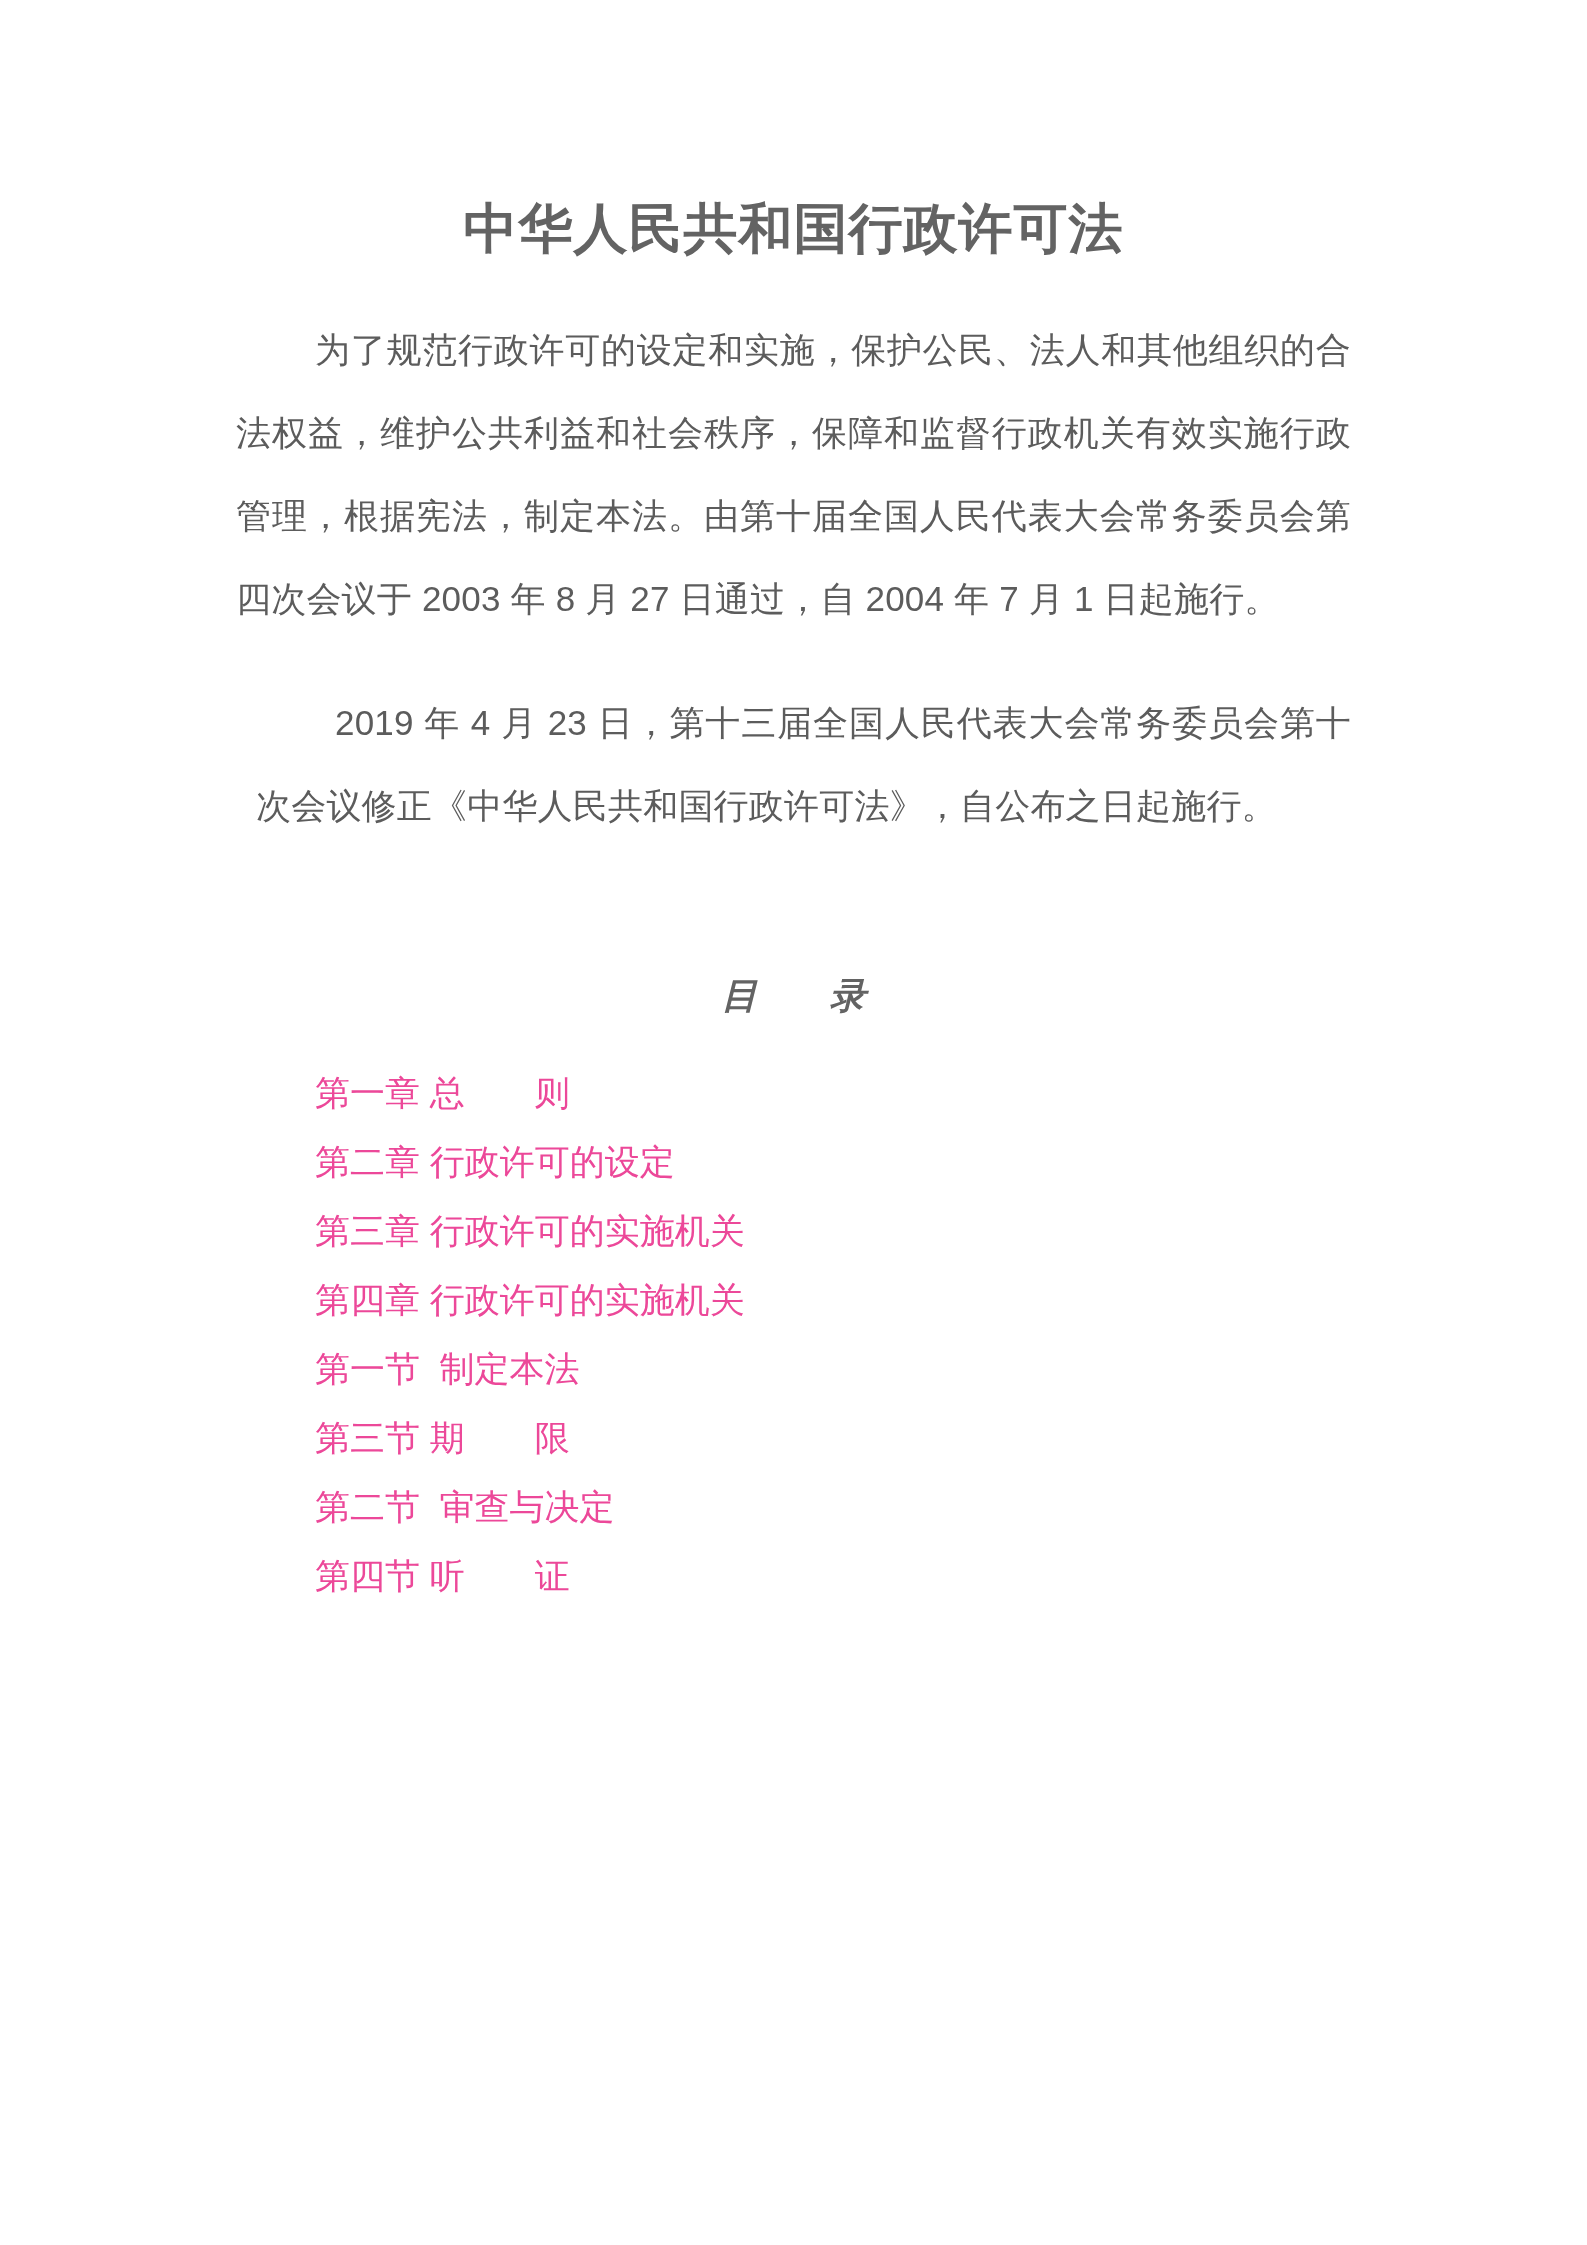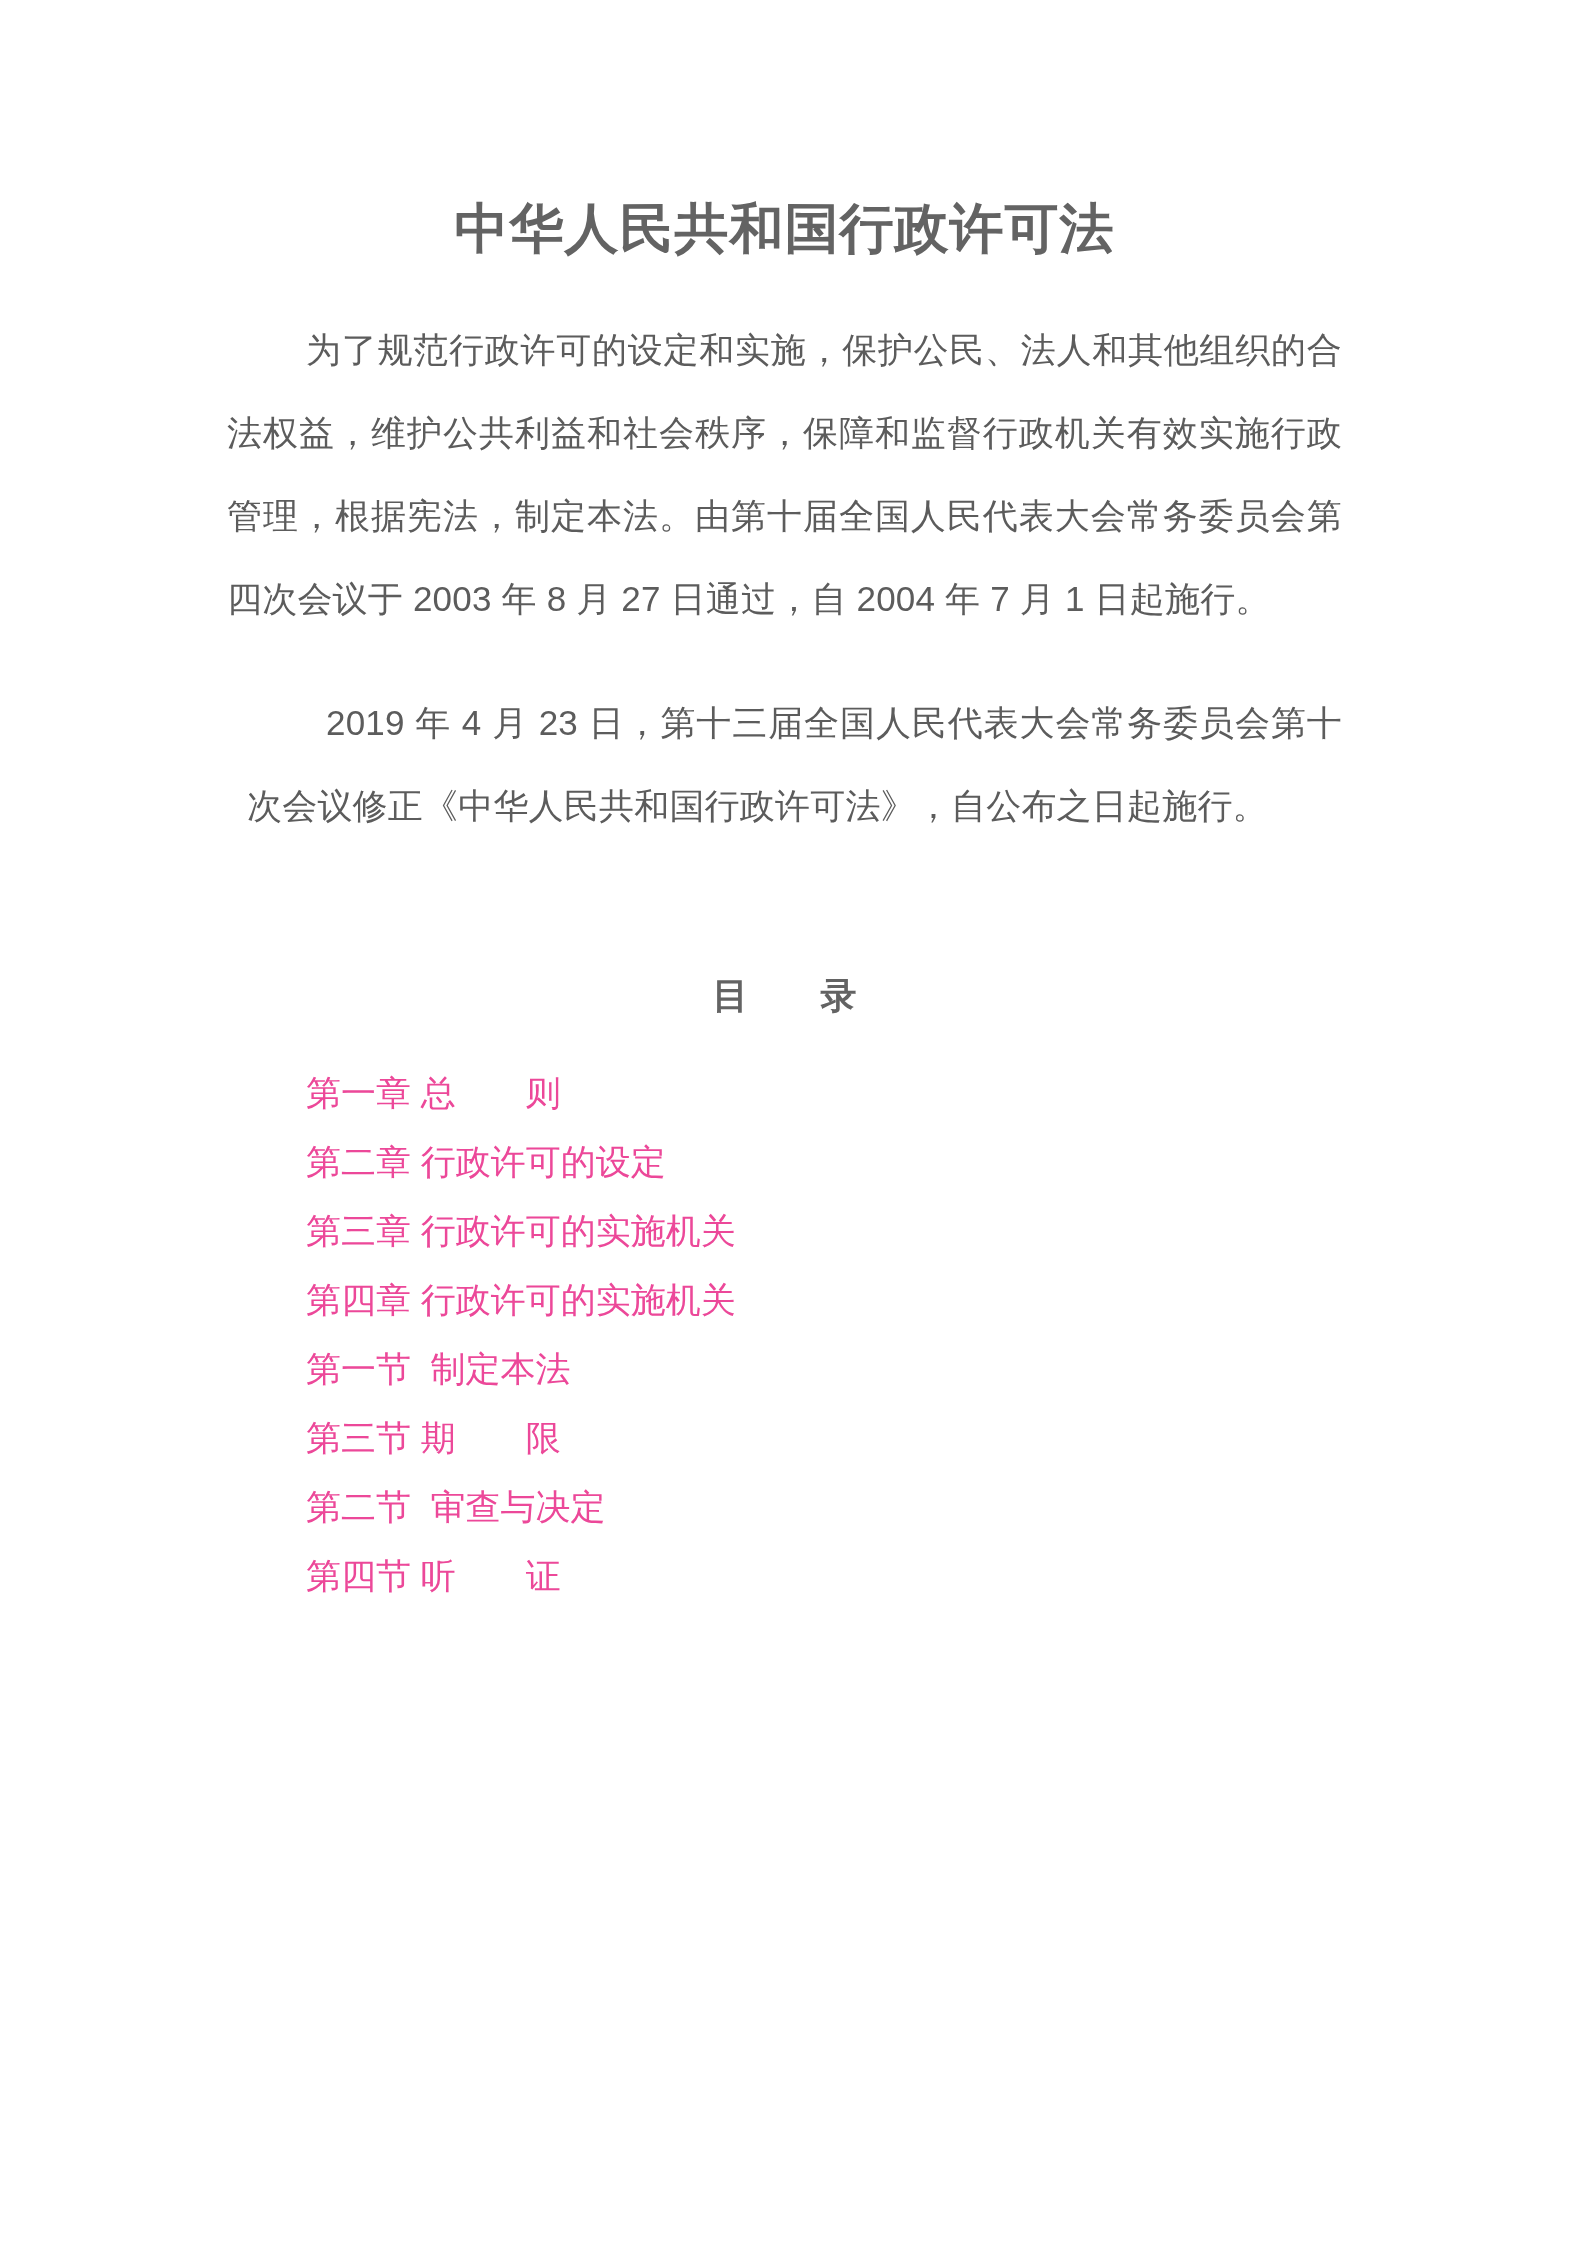--- a/index.html
+++ b/index.html
@@ -14,21 +14,21 @@
     height: 2245px;
     background: #ffffff;
     overflow: hidden;
     font-family: "Liberation Sans", "DejaVu Sans", sans-serif;
     color: #5c5c5c;
     -webkit-font-smoothing: antialiased;
   }
 
   .content {
     position: absolute;
-    left: 227px;
+    left: 236px;
     top: 0;
     width: 1115px;
   }
 
   
   .doc-title {
     font-size: 54px;
     font-weight: bold;
     color: #636363;
     text-align: center;
@@ -63,20 +63,21 @@
   
   .toc-heading {
     font-size: 36px;
     font-weight: bold;
     color: #636363;
     text-align: center;
     margin: 0;
     padding-top: 125px;
     line-height: 48px;
     white-space: pre;
+    font-style: italic;
   }
 
   
   .toc-list {
     list-style: none;
     margin: 0;
     padding: 0;
     padding-top: 38px;
   }
 

